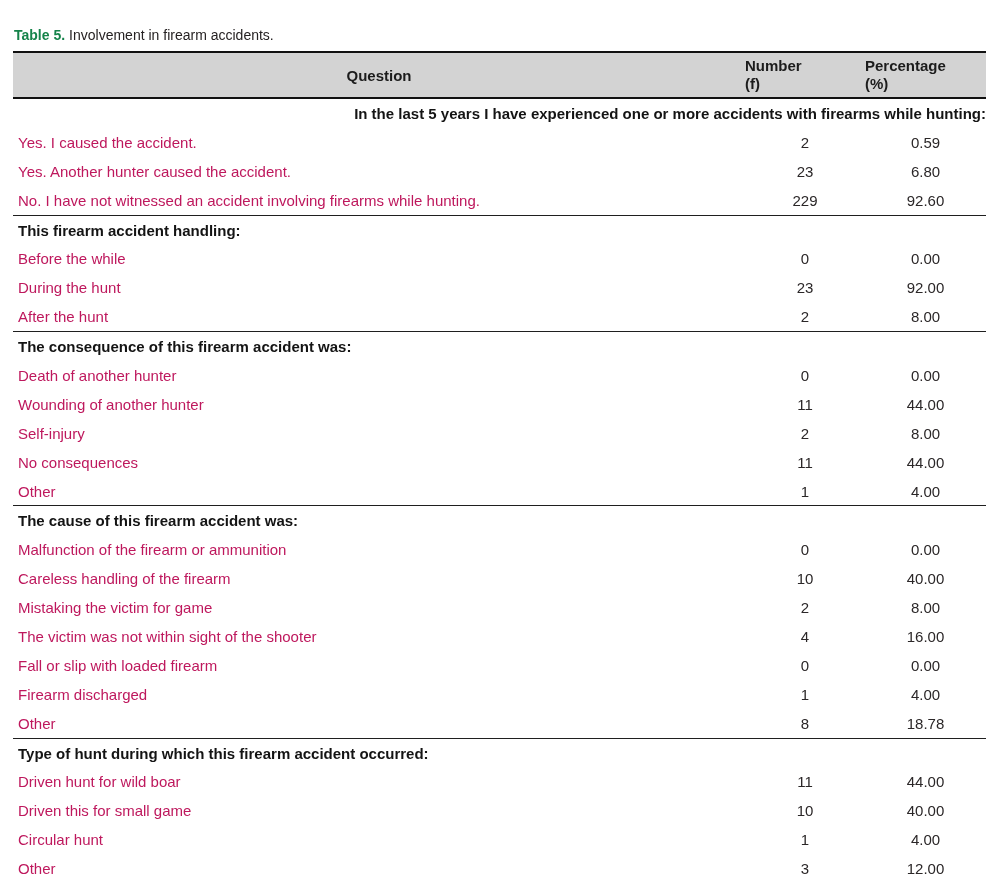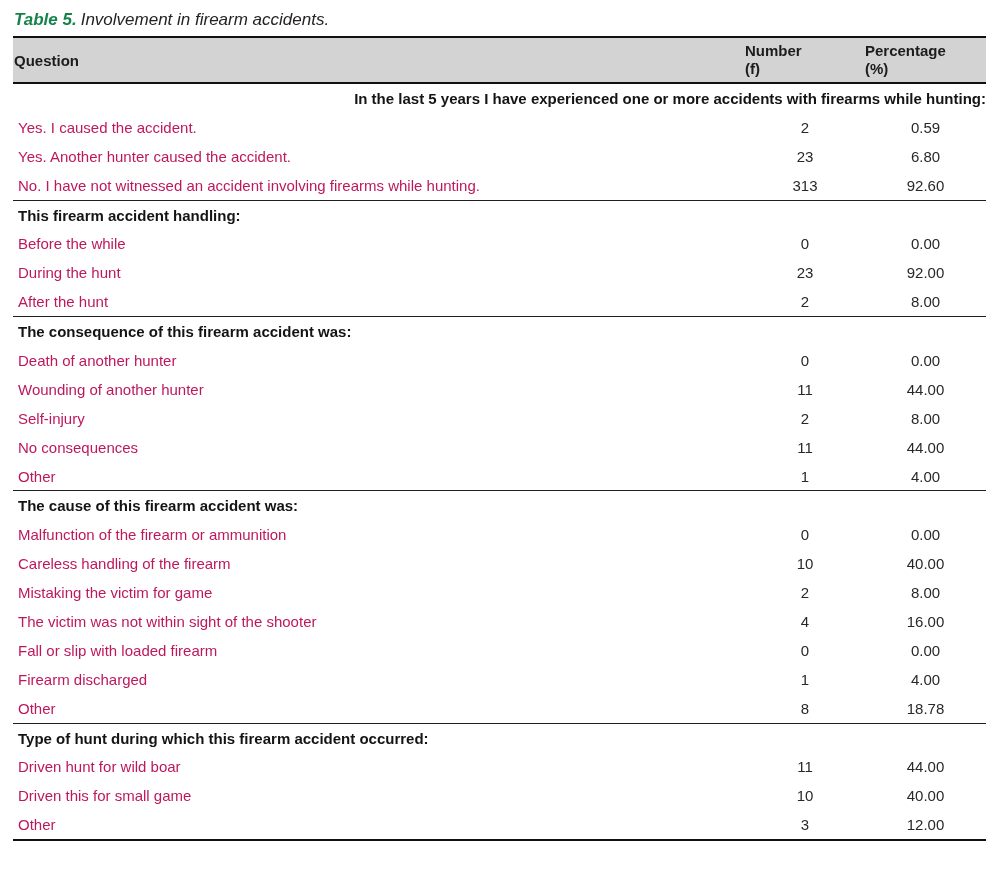--- a/index.html
+++ b/index.html
@@ -13,25 +13,24 @@
     font-family: "Liberation Sans", sans-serif;
     color: var(--text, #262223);
     overflow: hidden;
   }
   .page {
     position: relative;
     padding: 9px 13px 0 13px;
     box-sizing: border-box;
   }
   .caption {
-    font-size: 17px;
+    font-size: 14px;
     line-height: 20px;
-    margin: 1px 0 6px 1px;
+    margin: 16px 0 6px 1px;
     color: var(--text, #262223);
-    font-style: italic;
   }
   .caption-label {
     color: var(--accent, #15834a);
     font-weight: bold;
     margin-right: 4px;
   }
   table.stat-table {
     width: 973px;
     border-collapse: collapse;
     table-layout: fixed;
@@ -44,21 +43,21 @@
     background: var(--header-bg, #d3d3d3);
     border-top: 2.5px solid var(--border-dark, #111);
     border-bottom: 2px solid var(--border-dark, #111);
     height: 42px;
     font-size: 15px;
     font-weight: bold;
     color: #1c1c1c;
     vertical-align: middle;
   }
   thead th.h-question {
-    text-align: left;
+    text-align: center;
     margin-top: 20px;
   }
   thead th.h-center {
     text-align: left;
     line-height: 18px;
     padding: 0;
   }
   thead th .hline { display: block; }
 
   tbody td {
@@ -127,21 +126,21 @@
           <td class="cell-num">2</td>
           <td class="cell-num">0.59</td>
         </tr>
         <tr class="data-row">
           <td class="cell-question">Yes. Another hunter caused the accident.</td>
           <td class="cell-num">23</td>
           <td class="cell-num">6.80</td>
         </tr>
         <tr class="data-row">
           <td class="cell-question">No. I have not witnessed an accident involving firearms while hunting.</td>
-          <td class="cell-num">313</td>
+          <td class="cell-num">229</td>
           <td class="cell-num">92.60</td>
         </tr>
         <tr class="section-row">
           <td colspan="3">This firearm accident handling:</td>
         </tr>
         <tr class="data-row">
           <td class="cell-question">Before the while</td>
           <td class="cell-num">0</td>
           <td class="cell-num">0.00</td>
         </tr>
@@ -228,20 +227,25 @@
           <td class="cell-question">Driven hunt for wild boar</td>
           <td class="cell-num">11</td>
           <td class="cell-num">44.00</td>
         </tr>
         <tr class="data-row">
           <td class="cell-question">Driven this for small game</td>
           <td class="cell-num">10</td>
           <td class="cell-num">40.00</td>
         </tr>
         <tr class="data-row">
+          <td class="cell-question">Circular hunt</td>
+          <td class="cell-num">1</td>
+          <td class="cell-num">4.00</td>
+        </tr>
+        <tr class="data-row">
           <td class="cell-question">Other</td>
           <td class="cell-num">3</td>
           <td class="cell-num">12.00</td>
         </tr>
       </tbody>
   </table>
 
 </div>
 
 </body></html>

